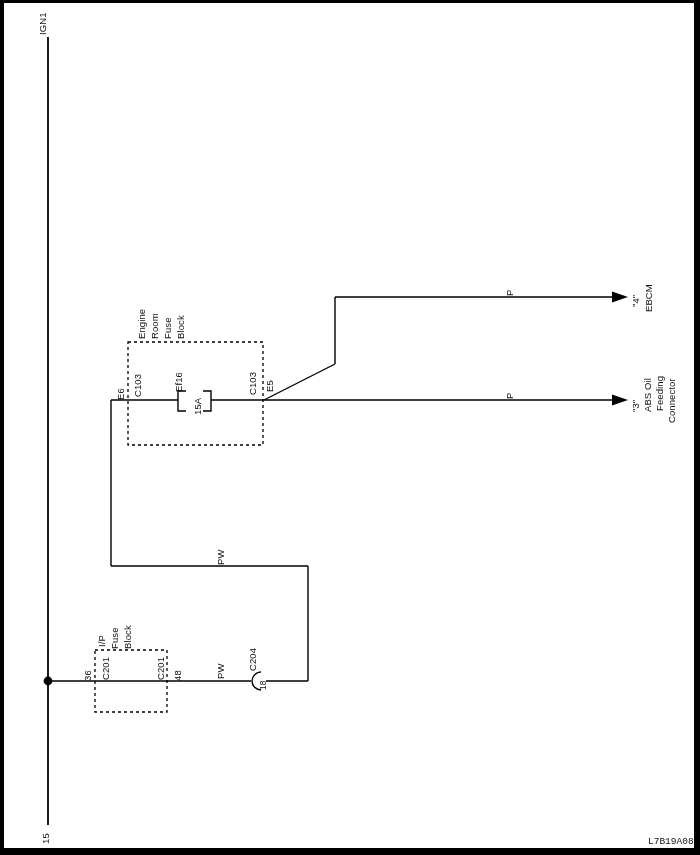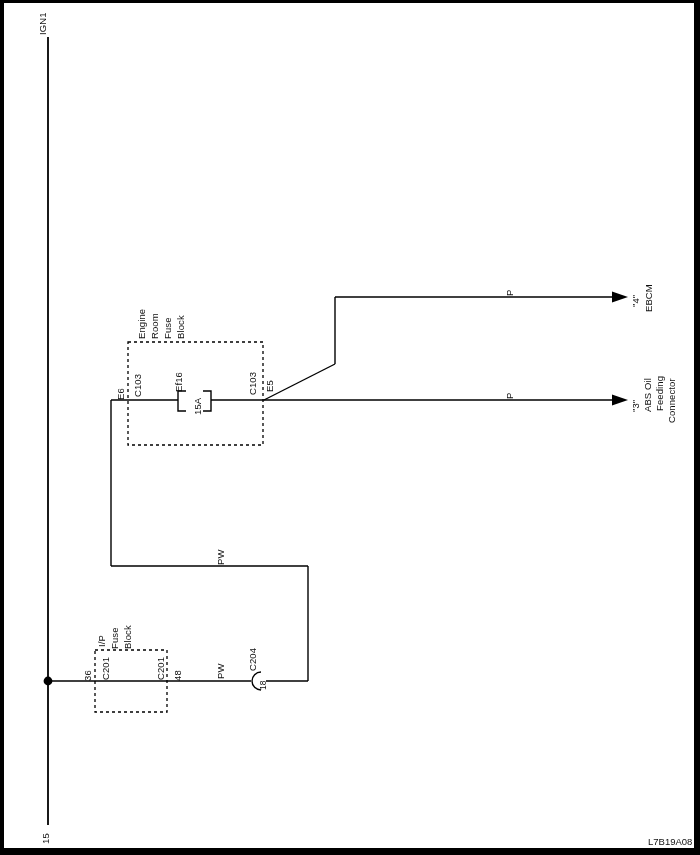--- a/index.html
+++ b/index.html
@@ -102,15 +102,15 @@
   <div class="rlab" style="left:500px;top:396px;">P</div>
 
   <div class="rlab" style="left:626px;top:304px;">"4"</div>
   <div class="rlab" style="left:639px;top:309px;">EBCM</div>
 
   <div class="rlab" style="left:626px;top:409px;">"3"</div>
   <div class="rlab" style="left:638px;top:409px;">ABS Oil</div>
   <div class="rlab" style="left:650px;top:408px;">Feeding</div>
   <div class="rlab" style="left:662px;top:420px;">Connector</div>
 
-  <div class="hlab" style="left:644px;top:833px;">L7B19A08</div>
+  <div class="hlab" style="left:644px;top:833px;font-family:Liberation Mono, monospace;">L7B19A08</div>
 
 </div>
 
 </body></html>

